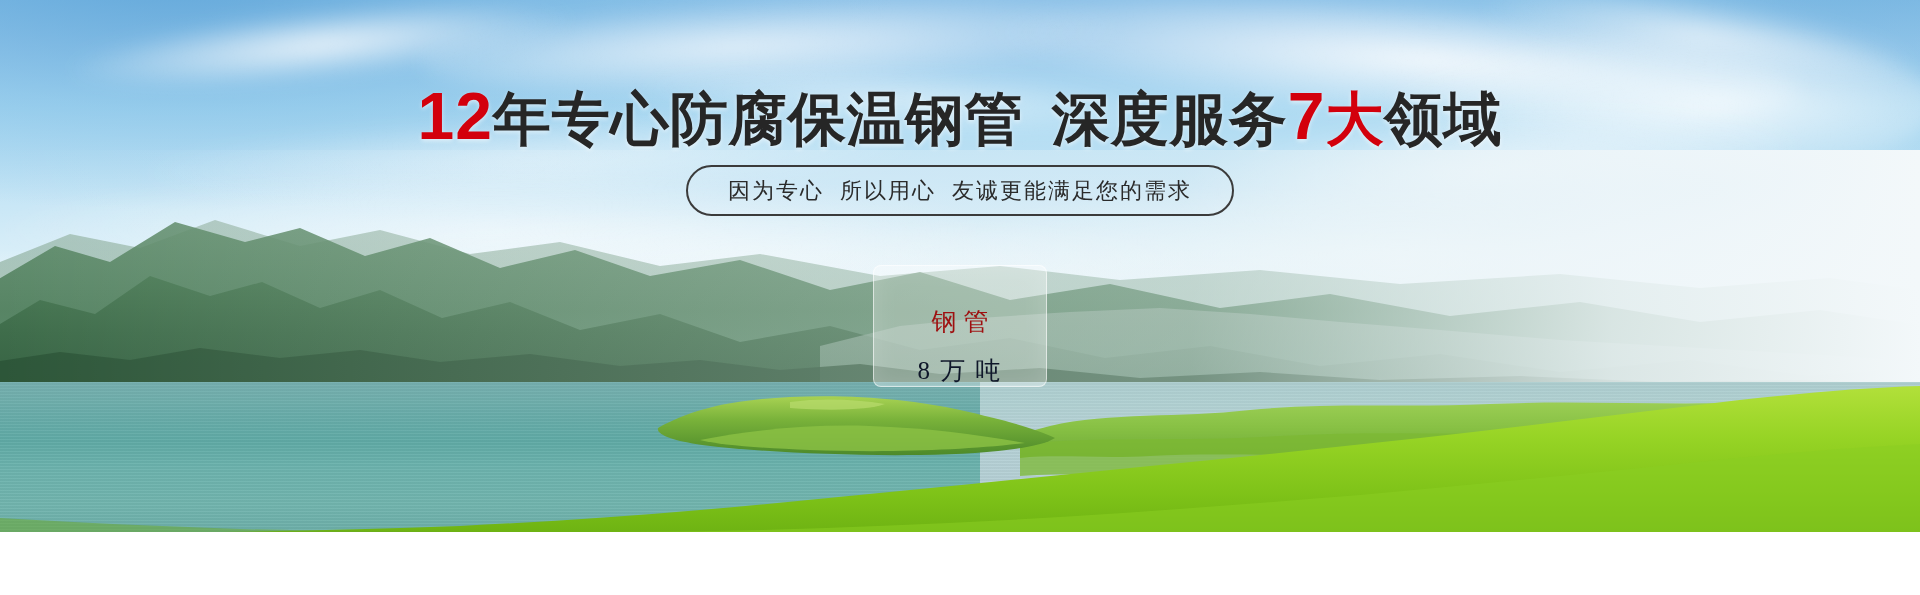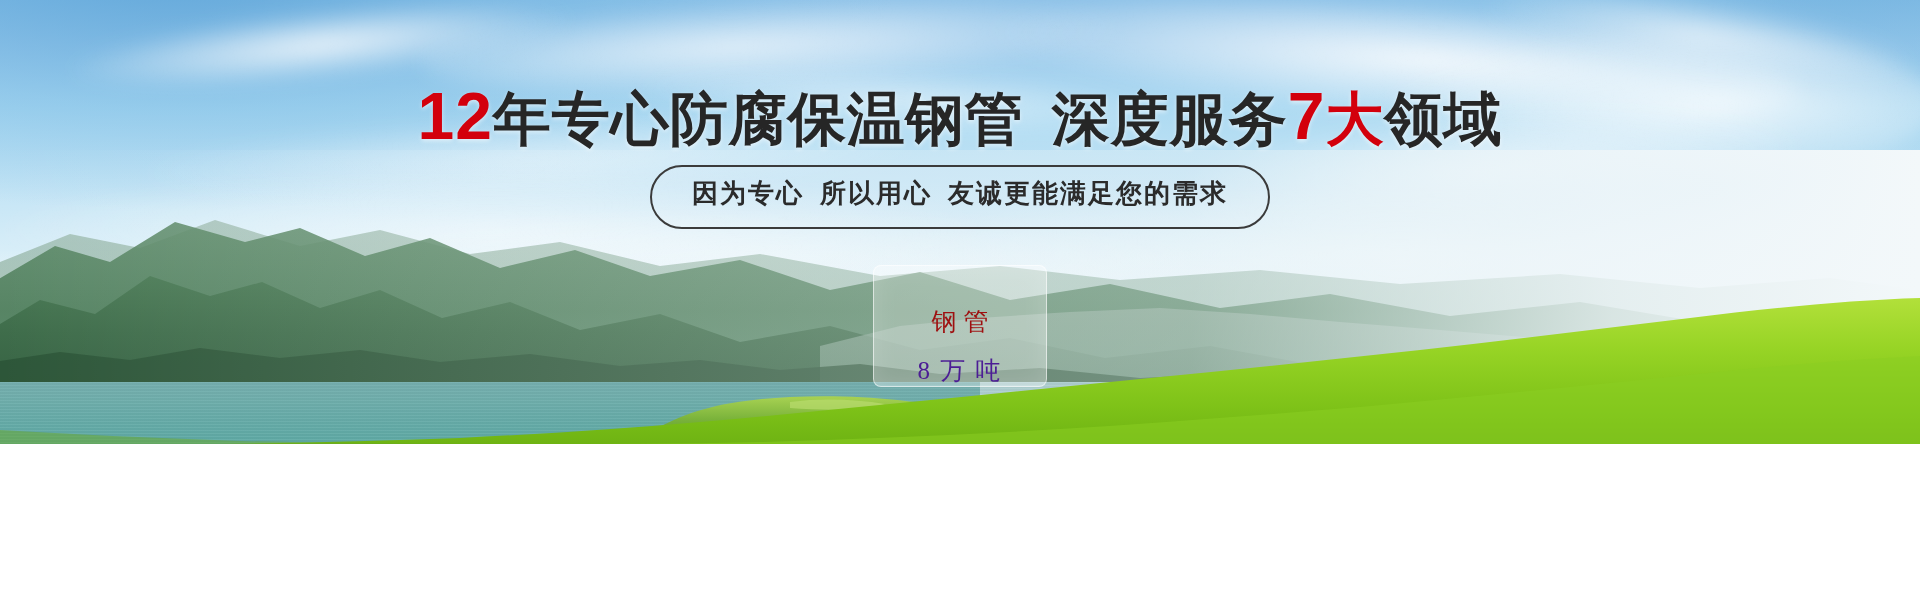--- a/index.html
+++ b/index.html
@@ -7,21 +7,21 @@
     padding: 0;
     background: #ffffff;
   }
   body {
     font-family: "Liberation Sans", "DejaVu Sans", sans-serif;
   }
 
   .banner {
     position: relative;
     width: 1920px;
-    height: 444px;
+    height: 532px;
     overflow: hidden;
     background: #bcd9ef;
   }
 
   
   .scene {
     position: absolute;
     inset: 0;
     overflow: hidden;
   }
@@ -204,27 +204,26 @@
     width: 28px;
   }
 
   .subpill {
     position: absolute;
     left: 50%;
     transform: translateX(-50%);
     top: 165px;
     border: 2px solid #3b3b3b;
     border-radius: 34px;
-    padding: 9px 40px 16px;
-    font-size: 26px;
+    padding: 9px 40px 8px;
+    font-size: 22px;
     letter-spacing: 2px;
     color: #2b2b2b;
     white-space: nowrap;
     background: rgba(255,255,255,0.04);
-    font-weight: bold;
   }
   .subpill .sp { display: inline-block; width: 16px; }
 
   
   .cards {
     position: absolute;
     left: 50%;
     transform: translateX(-50%);
     top: 265px;
     display: flex;
@@ -247,21 +246,21 @@
     font-size: 25px;
     color: #9e1010;
     letter-spacing: 7px;
     text-indent: 7px;
     font-family: "Liberation Serif", "DejaVu Serif", serif;
     font-weight: normal;
     margin-top: 40px;
   }
   .card-value {
     font-size: 25px;
-    color: #4c1d95;
+    color: #0f172a;
     letter-spacing: 2px;
     font-family: "Liberation Serif", "DejaVu Serif", serif;
     white-space: nowrap;
   }
   .card-value sup {
     font-size: 15px;
     vertical-align: super;
     line-height: 0;
   }
 </style>

